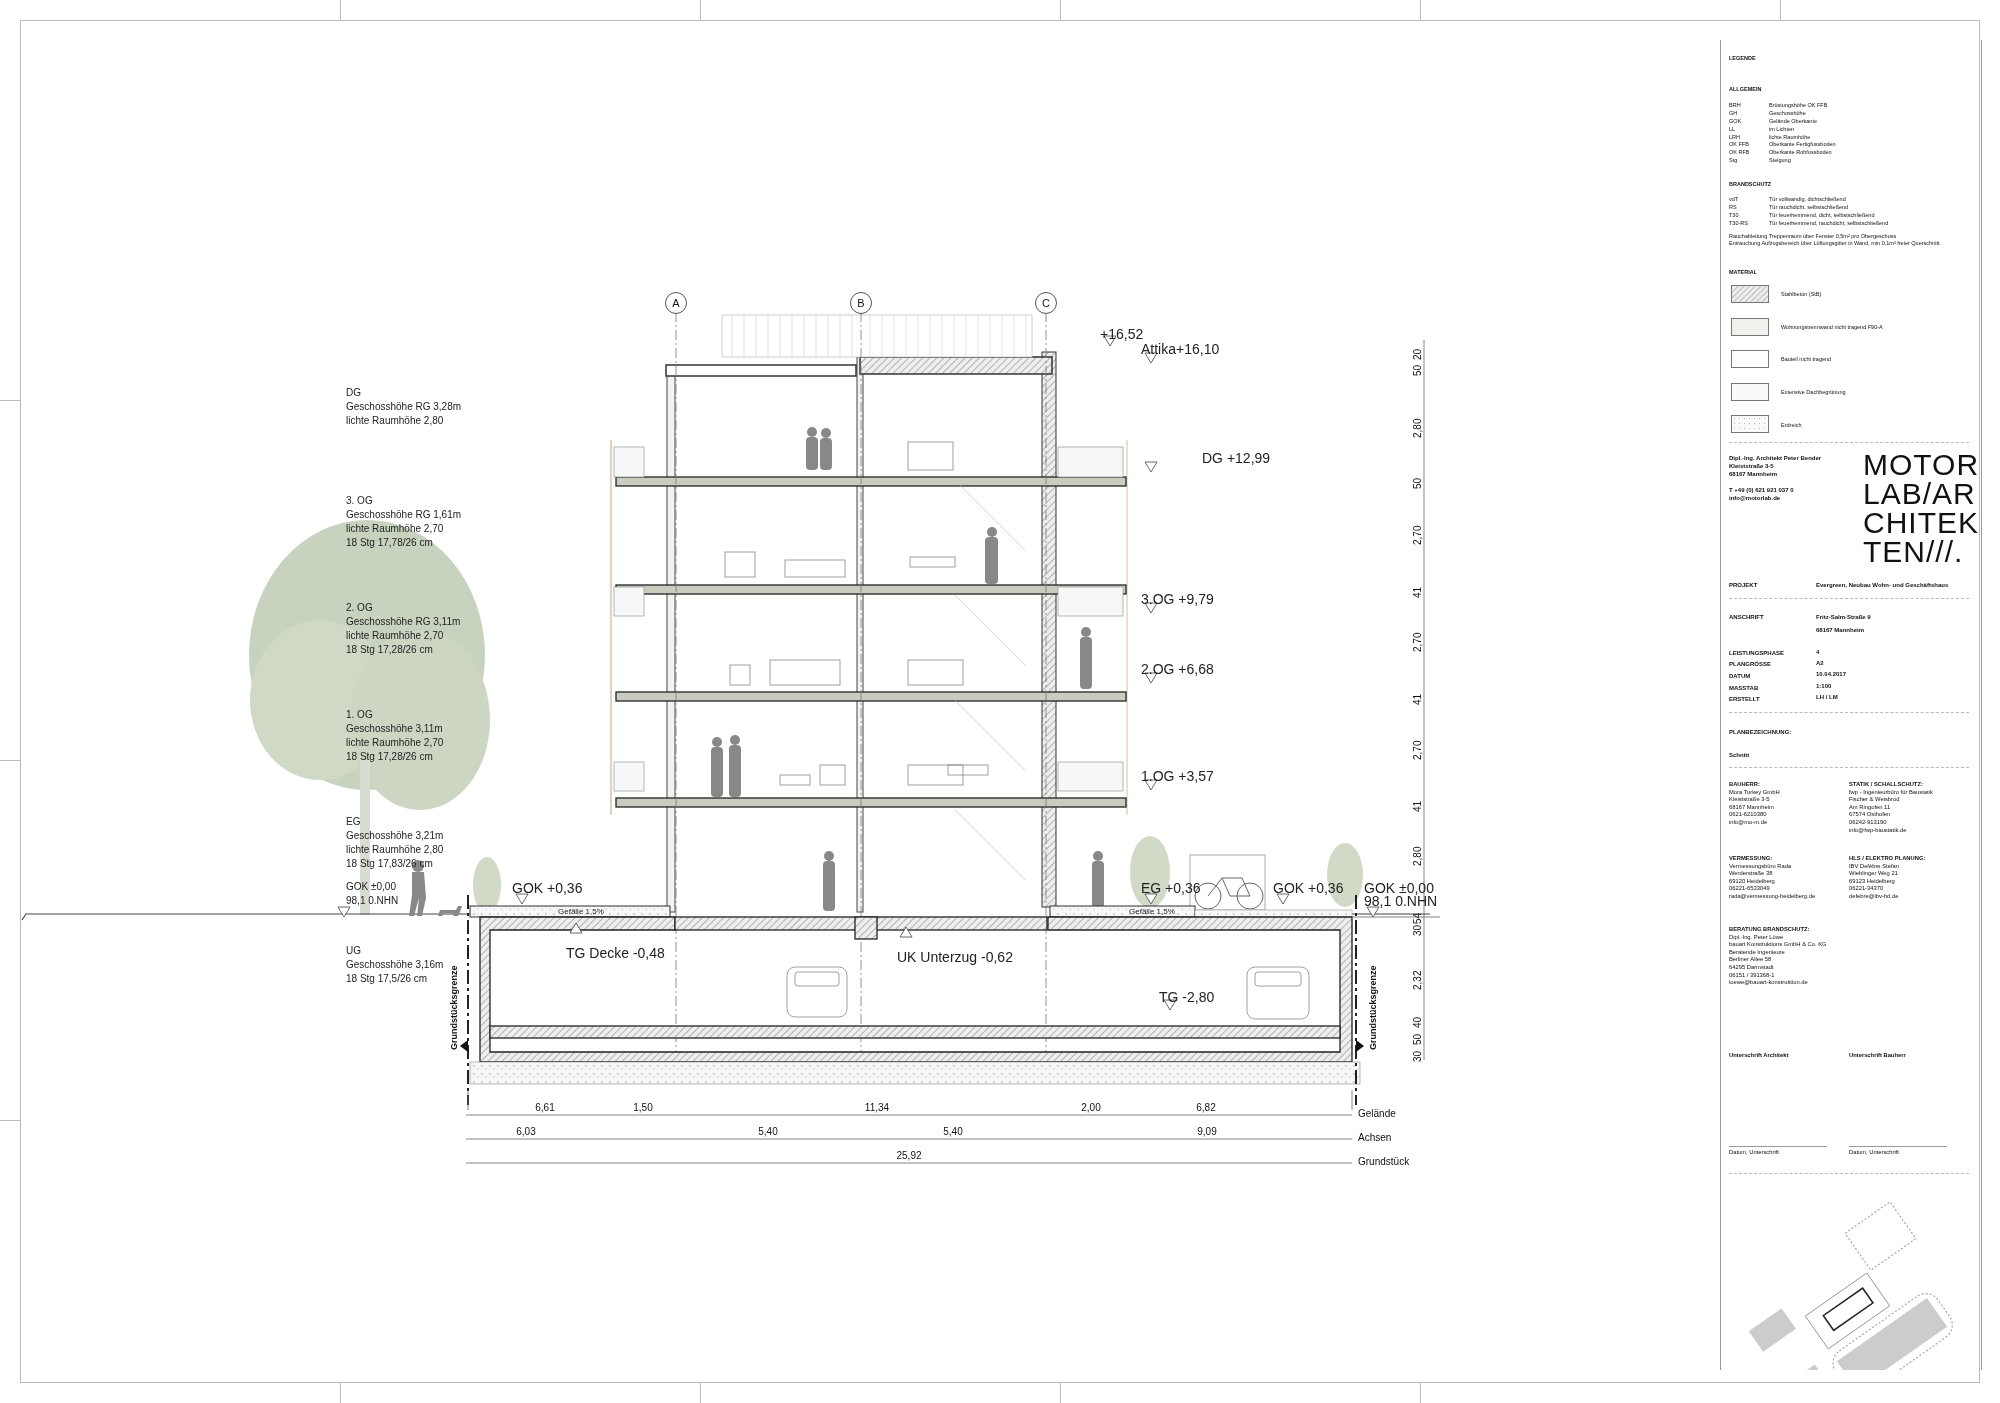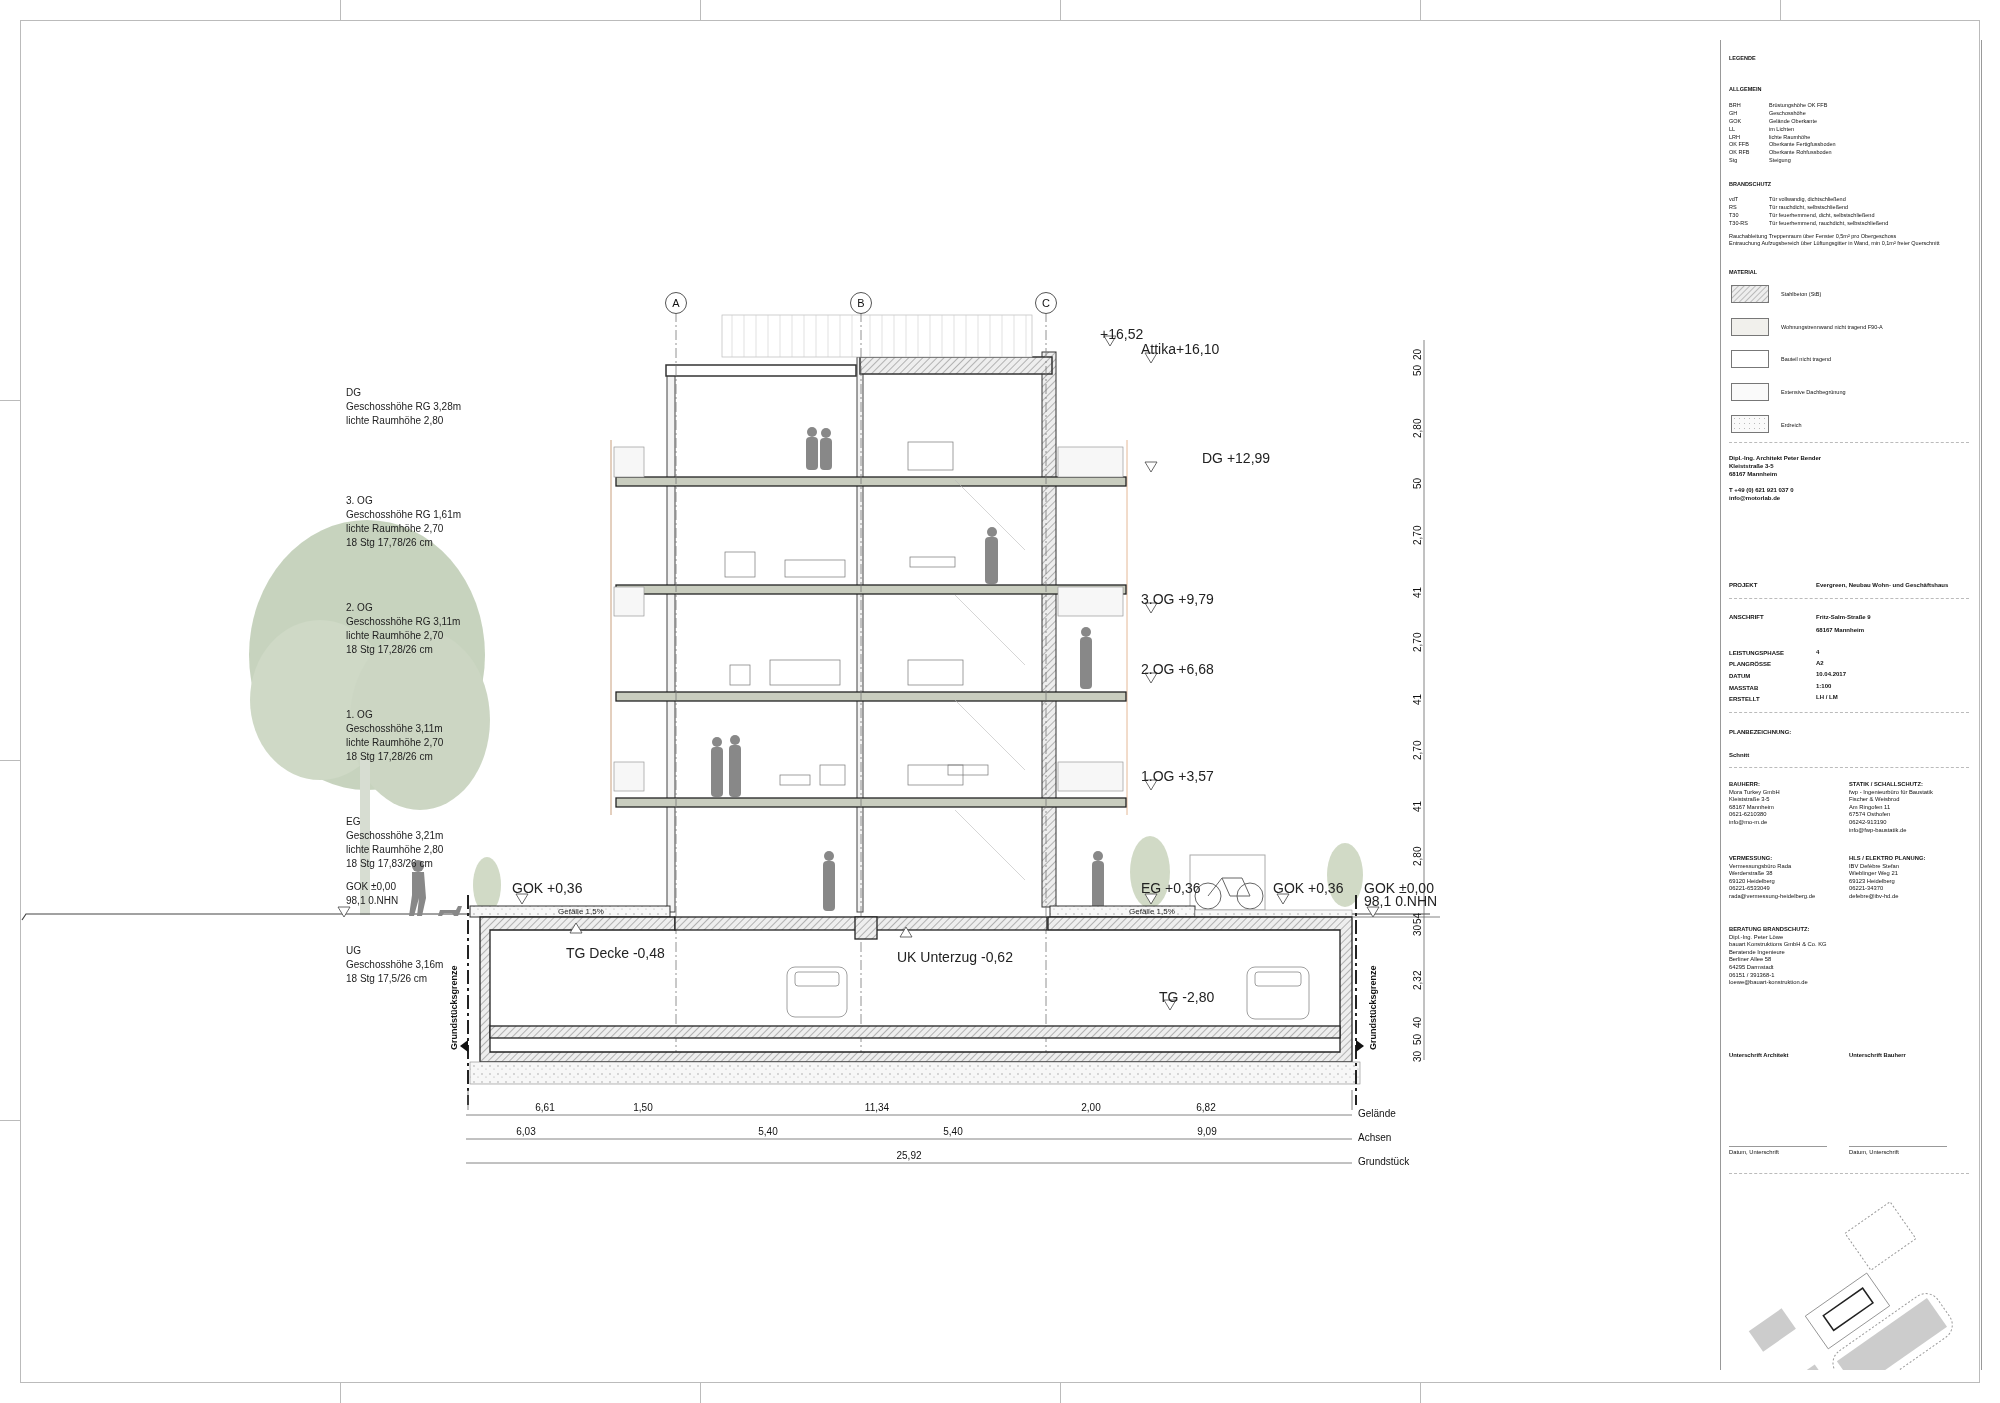--- a/index.html
+++ b/index.html
@@ -405,20 +405,26 @@
 
   <div class="contact" style="top:414px">
     <div>Dipl.-Ing. Architekt Peter Bender</div>
       <div>Kleiststraße 3-5</div>
       <div>68167 Mannheim</div>
   </div>
   <div class="contact" style="top:446px">
     <div>T +49 (0) 621 921 037 0</div>
       <div>info@motorlab.de</div>
   </div>
+  <div class="logo">
+    <div>MOTOR</div>
+      <div>LAB/AR</div>
+      <div>CHITEK</div>
+      <div>TEN///.</div>
+  </div>
 
   <div class="meta">
     <div class="k" style="top:542px">PROJEKT</div>
     <div class="v" style="top:542px">Evergreen, Neubau Wohn- und Geschäftshaus</div>
     <div class="dash" style="top:558px"></div>
     <div class="k" style="top:574px">ANSCHRIFT</div>
     <div class="v" style="top:574px">Fritz-Salm-Straße 9</div>
     <div class="v" style="top:587px">68167 Mannheim</div>
     <div class="k" style="top:610px">LEISTUNGSPHASE</div>
       <div class="v" style="top:609px">4</div>

